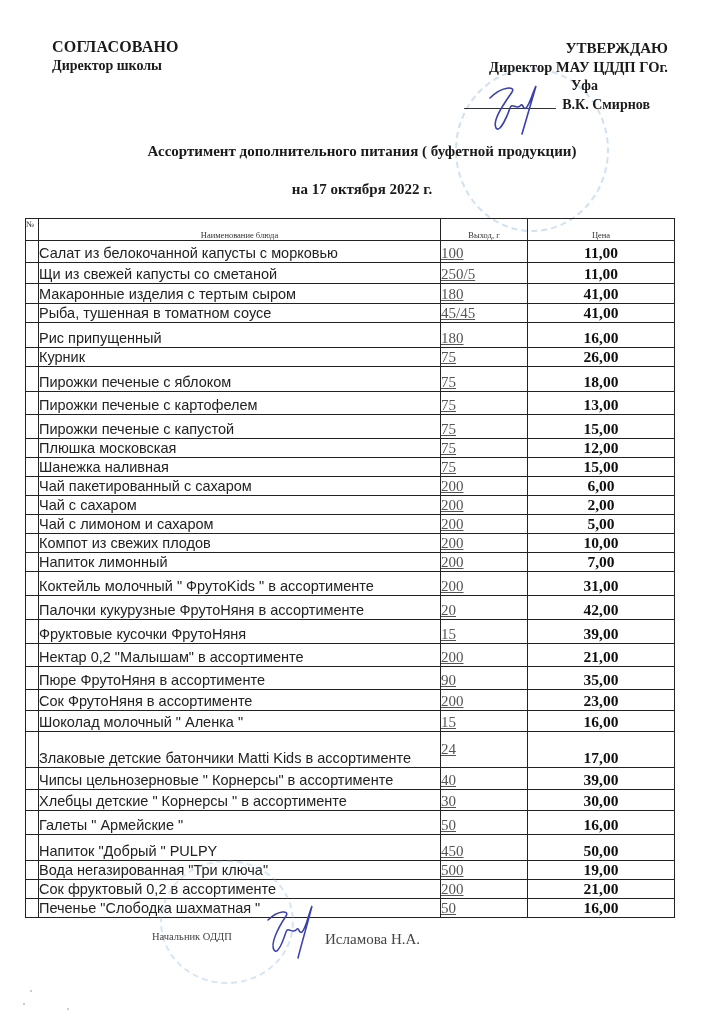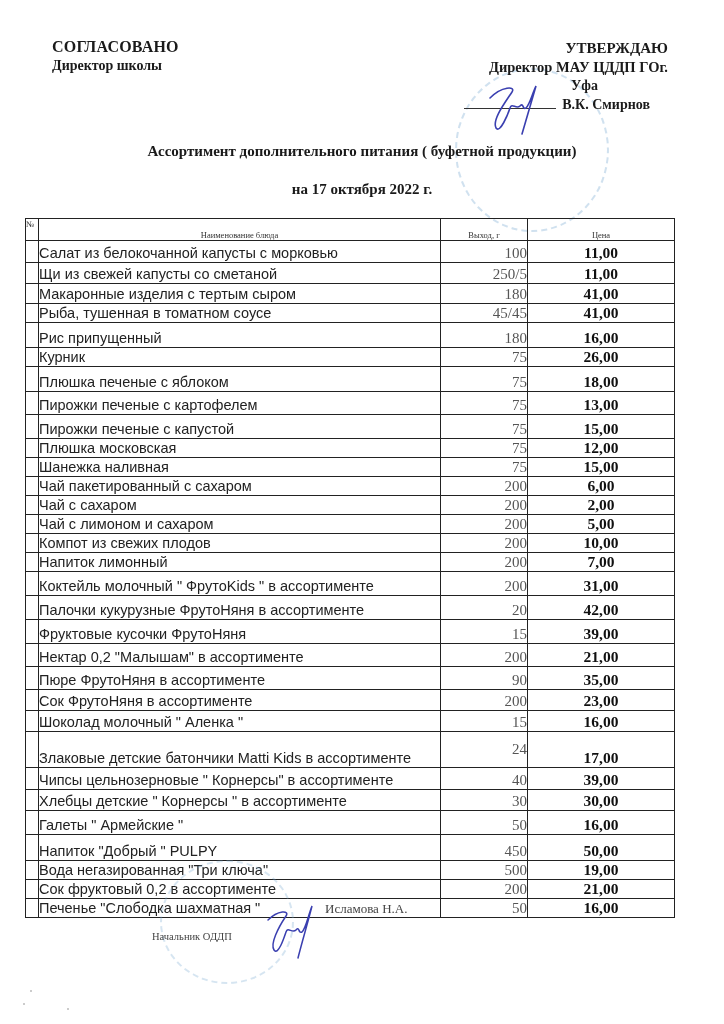--- a/index.html
+++ b/index.html
@@ -36,24 +36,24 @@
       border: 1px solid #222; padding: 0; overflow: hidden; white-space: nowrap;
     }
     table.menu th { font-weight: normal; font-size: 8.5px; color: #333; height: 21px; }
     th.c-num { text-align: left; vertical-align: top; padding-left: 2px; font-size: 8px; }
     th.c-name { text-align: center; vertical-align: bottom; padding-bottom: 2px; }
     th.c-yield { vertical-align: bottom; padding-bottom: 2px; }
     th.c-price { vertical-align: bottom; padding-bottom: 0px; }
     td.num { }
     td.name { font-family: "Liberation Sans", "DejaVu Sans", sans-serif; font-size: 14.5px; padding-left: 4px; vertical-align: bottom; line-height: 17px; color: #222; margin-top: 36px; }
     td.name.wrap { white-space: normal; line-height: 18px; }
-    td.yield { text-align: right; font-size: 15px; color: #555; vertical-align: bottom; }
+    td.yield { text-align: left; font-size: 15px; color: #555; vertical-align: bottom; text-decoration: underline; }
     td.price { text-align: center; font-size: 15.5px; font-weight: bold; vertical-align: bottom; color: #111; }
     .foot-left { left: 152px; top: 931px; font-size: 10.5px; color: #444; font-family: "Liberation Serif", serif; }
-    .foot-right { left: 325px; top: 901px; font-size: 13px; color: #444; }
+    .foot-right { left: 325px; top: 931px; font-size: 15px; color: #444; }
     .speck { position: absolute; background: #bbb; width: 2px; height: 2px; border-radius: 1px; }
   </style>
 </head>
 <body>
 
 <div class="abs hdr-left-1">СОГЛАСОВАНО</div>
 <div class="abs hdr-left-2">Директор школы</div>
 
 <div class="abs stamp"></div>
 
@@ -118,21 +118,21 @@
         <td class="price">16,00</td>
       </tr>
       <tr style="height: 19px;">
         <td class="num"></td>
         <td class="name">Курник</td>
         <td class="yield">75</td>
         <td class="price">26,00</td>
       </tr>
       <tr style="height: 25px;">
         <td class="num"></td>
-        <td class="name">Плюшка печеные с яблоком</td>
+        <td class="name">Пирожки печеные с яблоком</td>
         <td class="yield">75</td>
         <td class="price">18,00</td>
       </tr>
       <tr style="height: 23px;">
         <td class="num"></td>
         <td class="name">Пирожки печеные с картофелем</td>
         <td class="yield">75</td>
         <td class="price">13,00</td>
       </tr>
       <tr style="height: 24px;">

